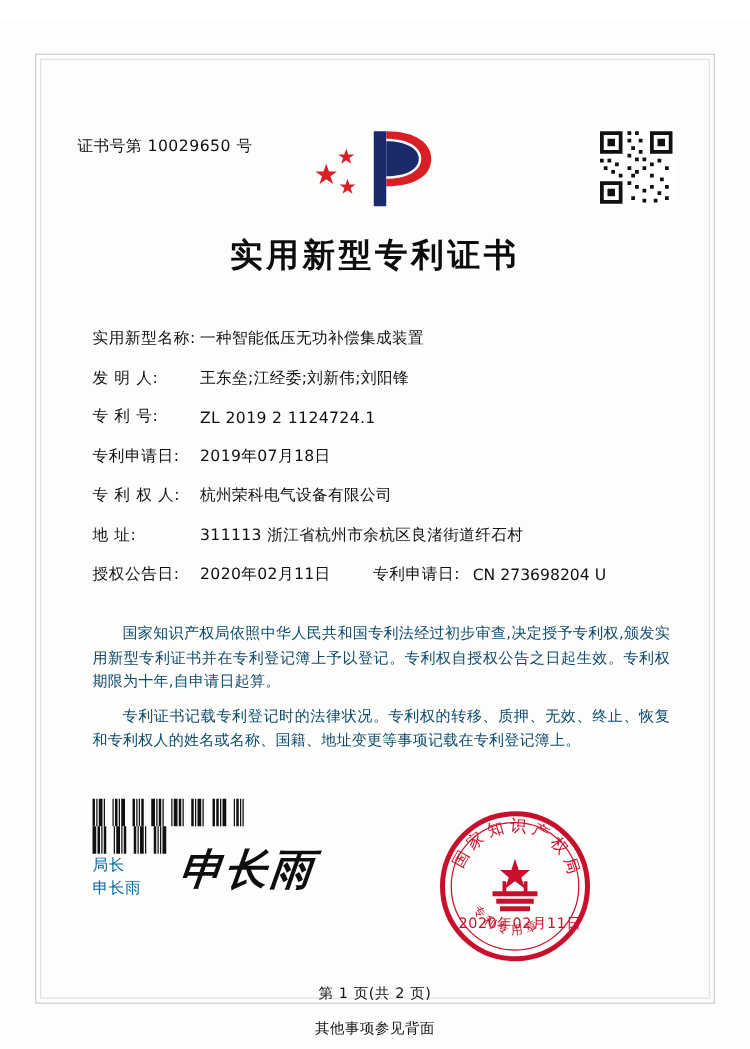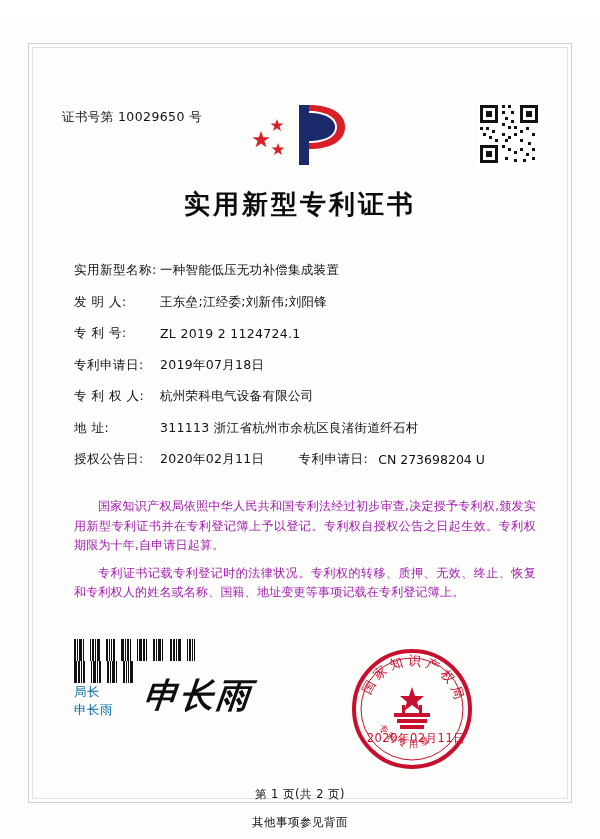--- a/index.html
+++ b/index.html
@@ -117,21 +117,21 @@
     top: 450px;
     width: 462px;
   }
   .para {
     font-size: 12px;
     line-height: 19.5px;
     text-indent: 24px;
     letter-spacing: 0.2px;
     text-align: justify;
     margin-bottom: 8px;
-    color: #a21caf;
+    color: #0c4a6e;
   }
 
   
   .barcode {
     position: absolute;
     left: 42px;
     top: 592px;
     width: 126px;
     height: 22px;
   }

